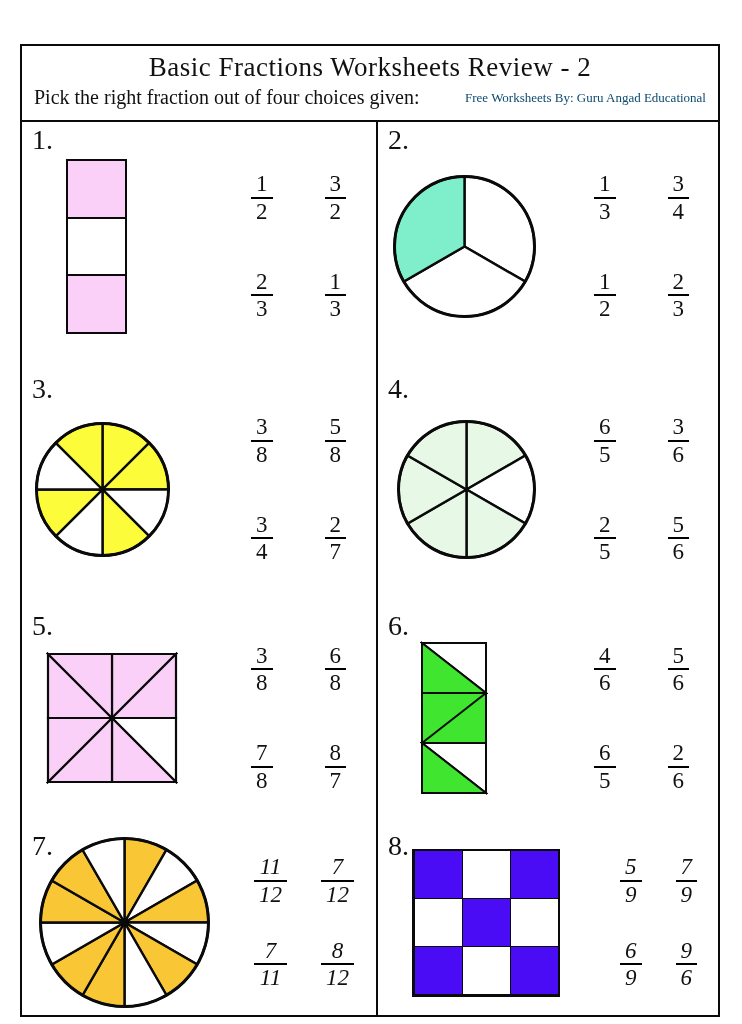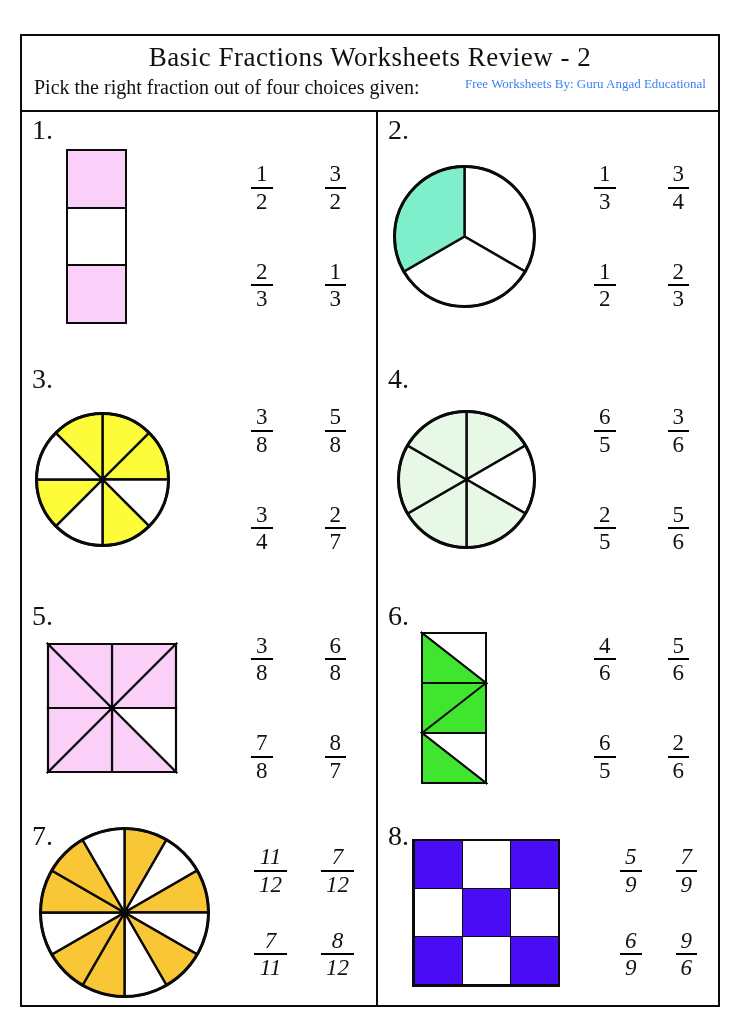--- a/index.html
+++ b/index.html
@@ -1,24 +1,24 @@
 <!DOCTYPE html>
 <html><head>
 <meta charset="utf-8">
 <style>
   html,body{margin:0;padding:0;background:#ffffff;}
   body{width:742px;height:1024px;position:relative;overflow:hidden;
        font-family:"Liberation Serif","DejaVu Serif",serif;color:#111;}
-  .page{position:absolute;left:20px;top:34px;width:700px;height:973px;
+  .page{position:absolute;left:20px;top:44px;width:700px;height:973px;
         border:2.5px solid #0a0a0a;box-sizing:border-box;background:#fff;}
   
   .hdr{height:76px;border-bottom:2px solid #0a0a0a;box-sizing:border-box;
        padding:4px 8px 0 8px;}
   .hdr-title{text-align:center;font-size:27px;letter-spacing:.5px;line-height:34px;}
-  .hdr-sub{display:flex;align-items:flex-start;padding:2px 2px 0 4px;}
+  .hdr-sub{display:flex;align-items:center;padding:2px 2px 0 4px;}
   .hdr-sub .sub{font-size:20px;}
   .hdr-sub .credit{margin-left:auto;font-size:13px;padding-right:2px;}
   
   .content{display:grid;grid-template-columns:356px 341px;
            grid-template-rows:249px 237px 220px 189px;}
   .cell{position:relative;box-sizing:border-box;}
   .cell.colL{border-right:2px solid #0a0a0a;}
   .pnum{position:absolute;top:2px;left:10px;font-size:28px;z-index:2;}
   .pbody{height:100%;display:flex;align-items:center;box-sizing:border-box;}
   .shapewrap{flex:0 0 auto;line-height:0;}
@@ -39,21 +39,21 @@
   svg{display:block;}
 </style>
 </head>
 <body>
 
 <div class="page">
   <div class="hdr">
     <div class="hdr-title">Basic Fractions Worksheets Review - 2</div>
     <div class="hdr-sub">
       <span class="sub">Pick the right fraction out of four choices given:</span>
-      <span class="credit" style="color: #3b82f6;">Free Worksheets By: Guru Angad Educational</span>
+      <span class="credit" style="color: #0c4a6e;">Free Worksheets By: Guru Angad Educational</span>
     </div>
   </div>
   <div class="content" id="content">
       <div class="cell colL">
         <div class="pnum">1.</div>
         <div class="pbody">
           <div class="shapewrap" style="margin-left: 44px;"><div class="bar3"><div class="bcell" style="background: rgb(251, 208, 248);"></div><div class="bcell" style="background: rgb(255, 255, 255);"></div><div class="bcell" style="background: rgb(251, 208, 248);"></div></div></div>
           <div class="choices">
             <div class="frac">
               <span class="fn">1</span>

